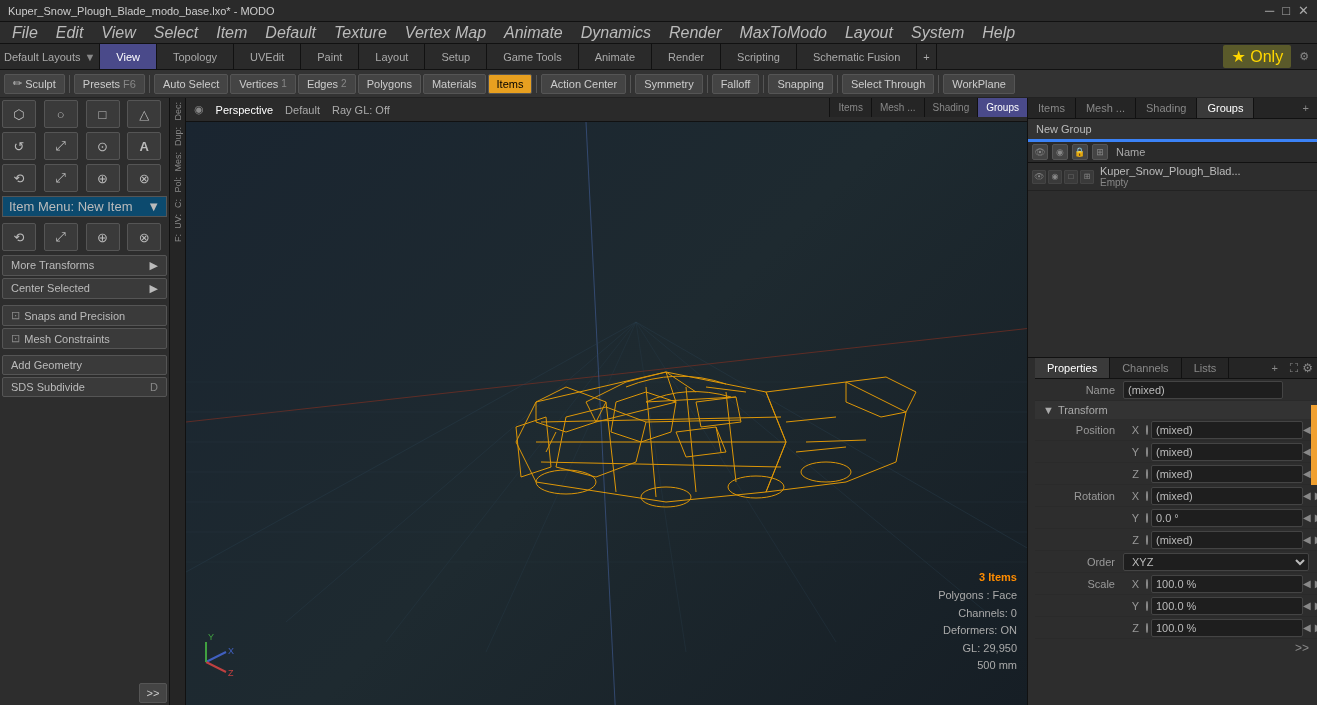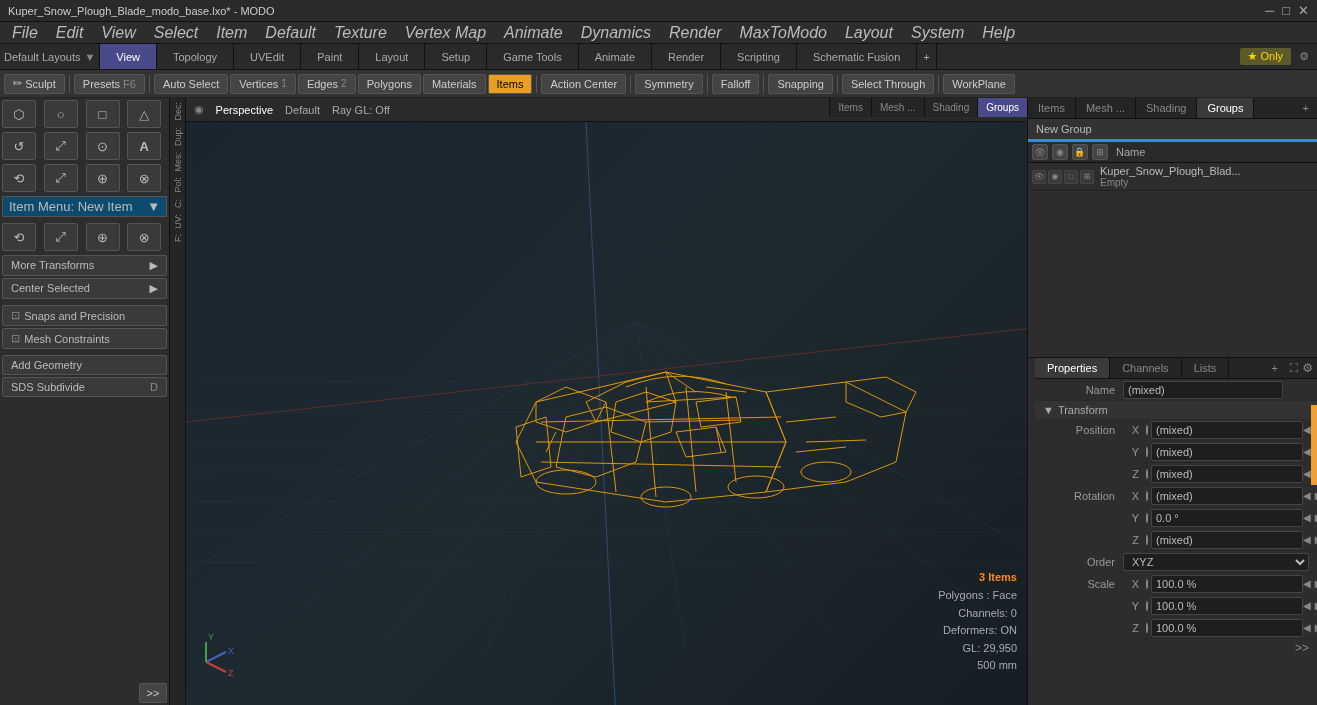--- a/index.html
+++ b/index.html
@@ -48,21 +48,21 @@
     .tab-btn {
       padding: 0 16px;
       color: #aaa;
       cursor: pointer;
       display: flex;
       align-items: center;
       font-size: 11px;
       border-right: 1px solid #111;
     }
     .tab-right { margin-left: auto; display: flex; align-items: center; padding: 0 8px; gap: 8px; }
-    .tab-right .only-btn { background: #5a5a2a; color: #ffd700; padding: 2px 8px; border-radius: 2px; cursor: pointer; font-size: 11px; }
+    .tab-right .only-btn { background: #5a5a2a; color: #ffd700; padding: 2px 8px; border-radius: 2px; cursor: pointer; font-size: 16px; }
 
     
     #toolbar {
       background: #333;
       height: 28px;
       display: flex;
       align-items: center;
       padding: 0 4px;
       gap: 2px;
       border-bottom: 1px solid #222;

